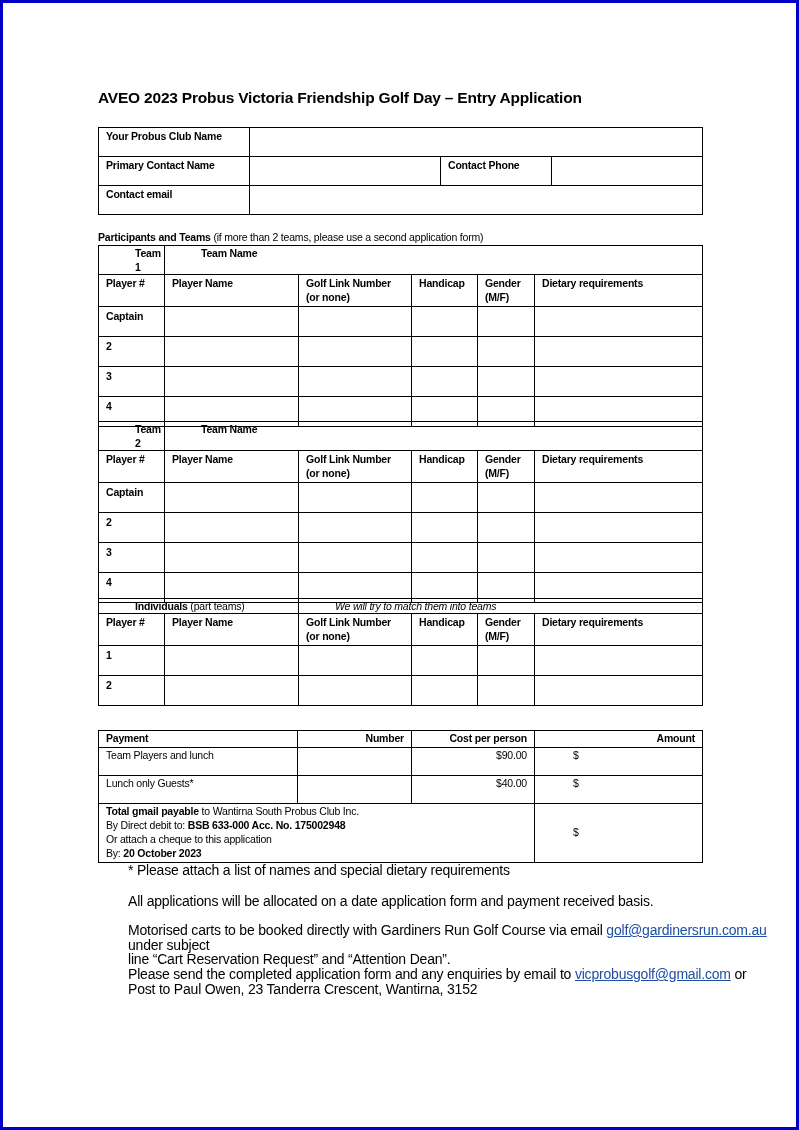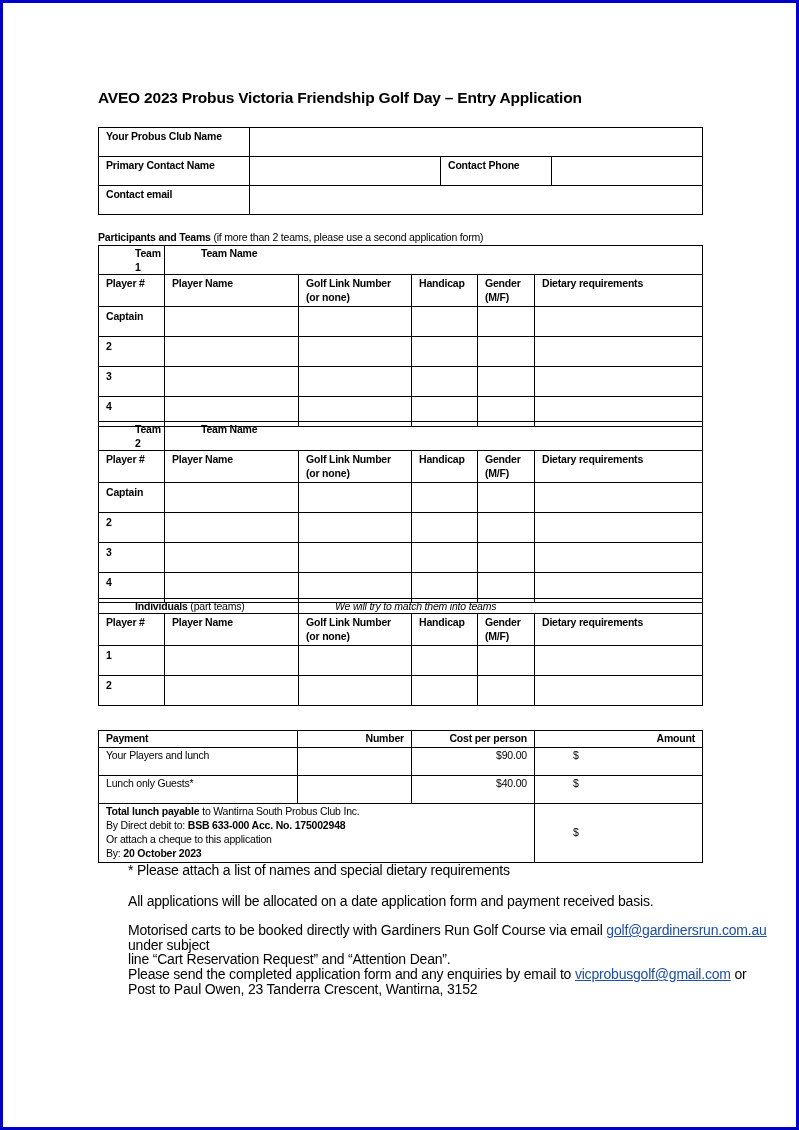--- a/index.html
+++ b/index.html
@@ -220,34 +220,34 @@
       <col style="width:168px">
     </colgroup>
   <tbody>
       <tr class="ph">
     <td class="b">Payment</td>
     <td class="b c">Number</td>
     <td class="b c">Cost per person</td>
     <td class="b c">Amount</td>
   </tr>
   <tr class="pr">
-    <td>Your Players and lunch</td>
+    <td>Team Players and lunch</td>
     <td></td>
     <td class="c">$90.00</td>
     <td style="padding-left:38px">$</td>
   </tr>
   <tr class="pr">
     <td>Lunch only Guests*</td>
     <td></td>
     <td class="c">$40.00</td>
     <td style="padding-left:38px">$</td>
   </tr>
   <tr class="pt">
     <td colspan="3">
-      <span class="b">Total lunch payable</span><span> to Wantirna South Probus Club Inc.</span><br>
+      <span class="b">Total gmail payable</span><span> to Wantirna South Probus Club Inc.</span><br>
       <span>By Direct debit to:  </span><span class="b">BSB 633-000  Acc. No. 175002948</span><br>
       <span>Or attach a cheque to this application</span><br>
       <span>By: </span><span class="b">20 October 2023</span>
     </td>
     <td style="padding-left:38px;vertical-align:middle;">$</td>
   </tr>
 </tbody>
   </table>
 
 <div class="note" style="top:863px;">* Please attach a list of names and special dietary requirements</div>

